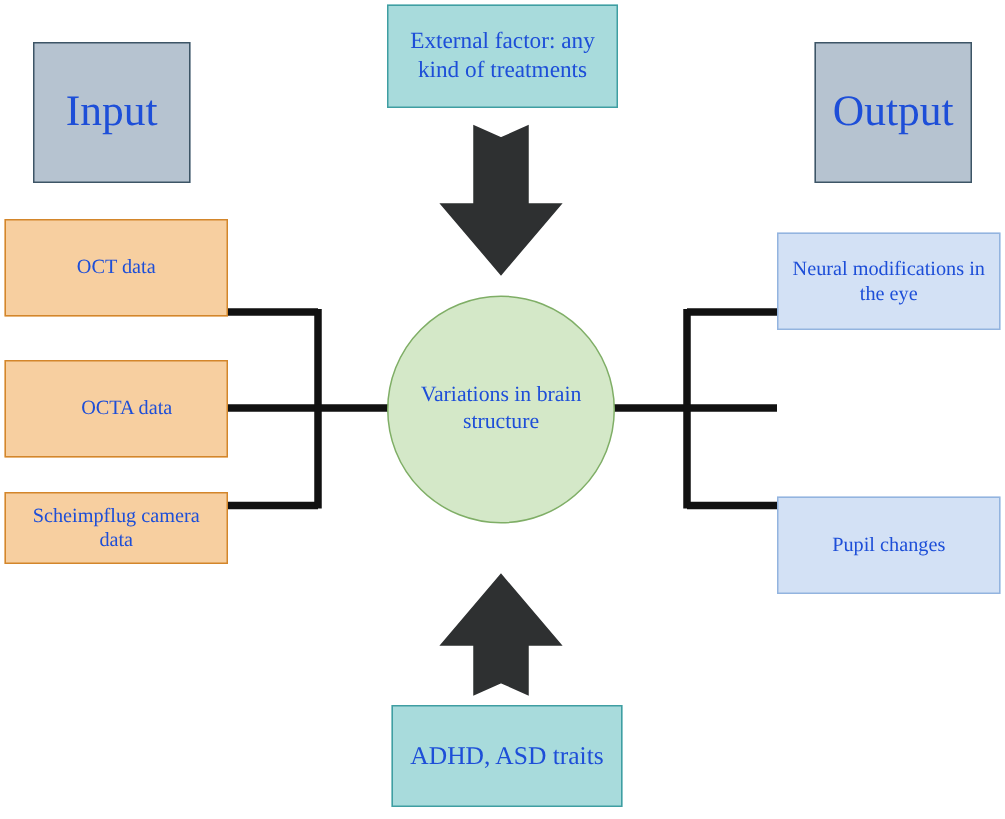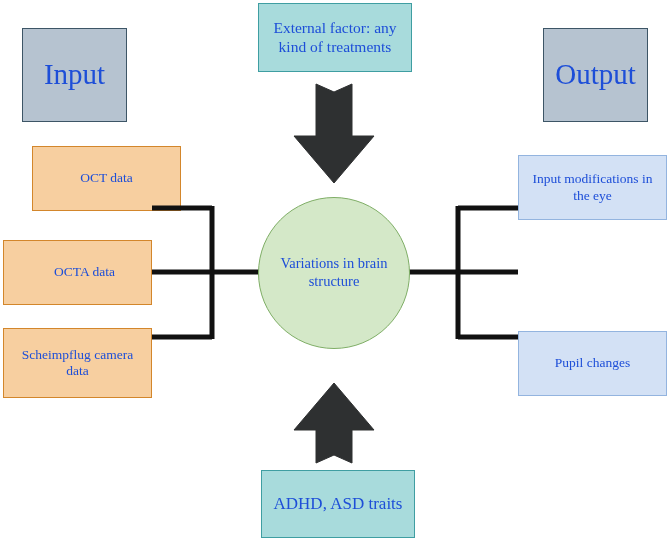--- a/index.html
+++ b/index.html
@@ -47,23 +47,23 @@
   }
   #node-external { left: 258px; top: 3px;   width: 154px; height: 69px; }
   #node-traits   { left: 261px; top: 470px; width: 154px; height: 68px; font-size: 17px; text-align: center; }
 
   
   .orange {
     background: #f7cfa0;
     border: 1.6px solid #d3862b;
     font-size: 13.5px;
   }
-  #node-oct         { left: 3px; top: 146px; width: 149px; height: 65px; margin-left: 29px; }
+  #node-oct         { left: 3px; top: 146px; width: 149px; height: 65px; }
   #node-octa        { left: 3px; top: 240px; width: 149px; height: 65px; padding-left: 20px; }
-  #node-scheimpflug { left: 3px; top: 328px; width: 149px; height: 70px; justify-content: flex-end; }
+  #node-scheimpflug { left: 3px; top: 328px; width: 149px; height: 48px; justify-content: flex-end; }
 
   
   .blue {
     background: #d3e1f5;
     border: 1.6px solid #93b4df;
     font-size: 13.5px;
   }
   #node-neural   { left: 518px; top: 155px; width: 149px; height: 65px; }
   #node-vascular { left: 518px; top: 243px; width: 149px; height: 65px; }
   #node-pupil    { left: 518px; top: 331px; width: 149px; height: 65px; }
@@ -152,19 +152,19 @@
   </div>
   <div class="node orange" id="node-scheimpflug">
     <span>Scheimpflug camera data</span>
   </div>
 
   <div class="node" id="node-brain">
     <span>Variations in brain structure</span>
   </div>
 
   <div class="node blue" id="node-neural">
-    <span>Input modifications in the eye</span>
+    <span>Neural modifications in the eye</span>
   </div>
   <div class="node blue" id="node-pupil">
     <span>Pupil changes</span>
   </div>
 
 </div>
 
 </body></html>

